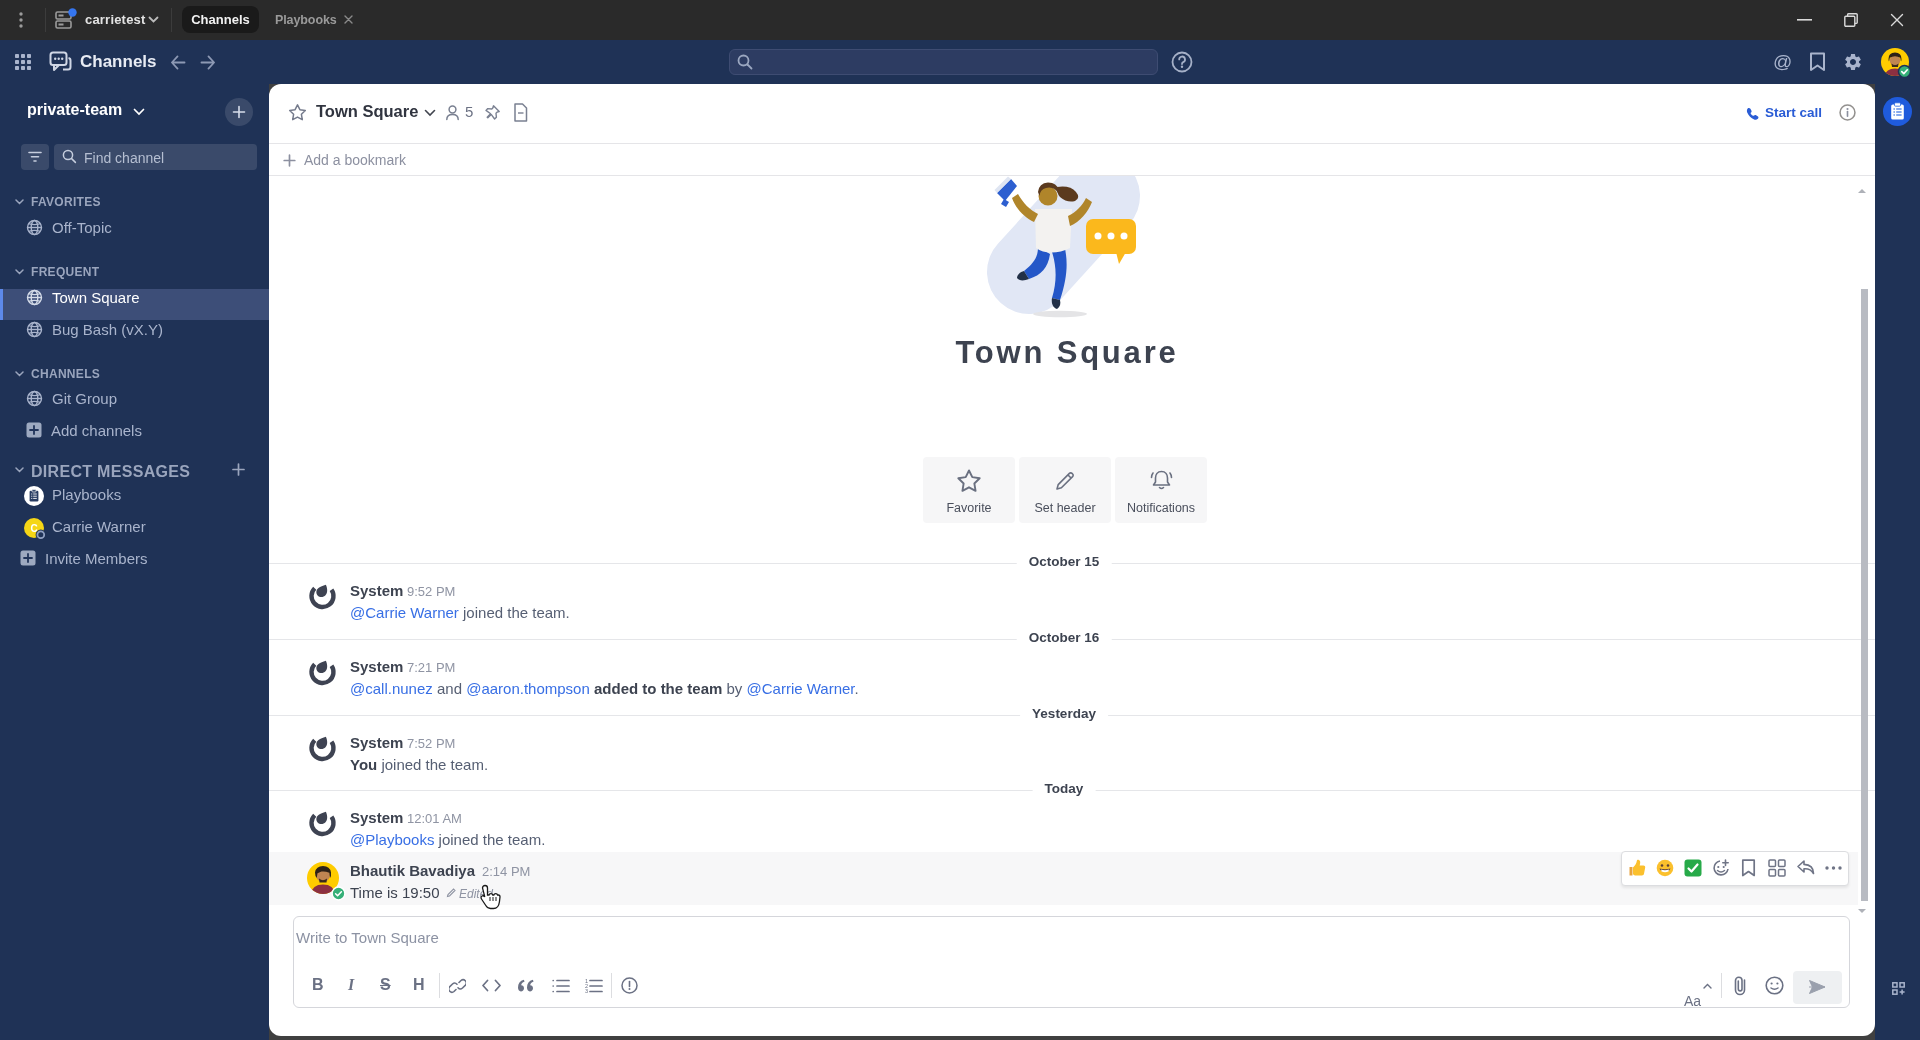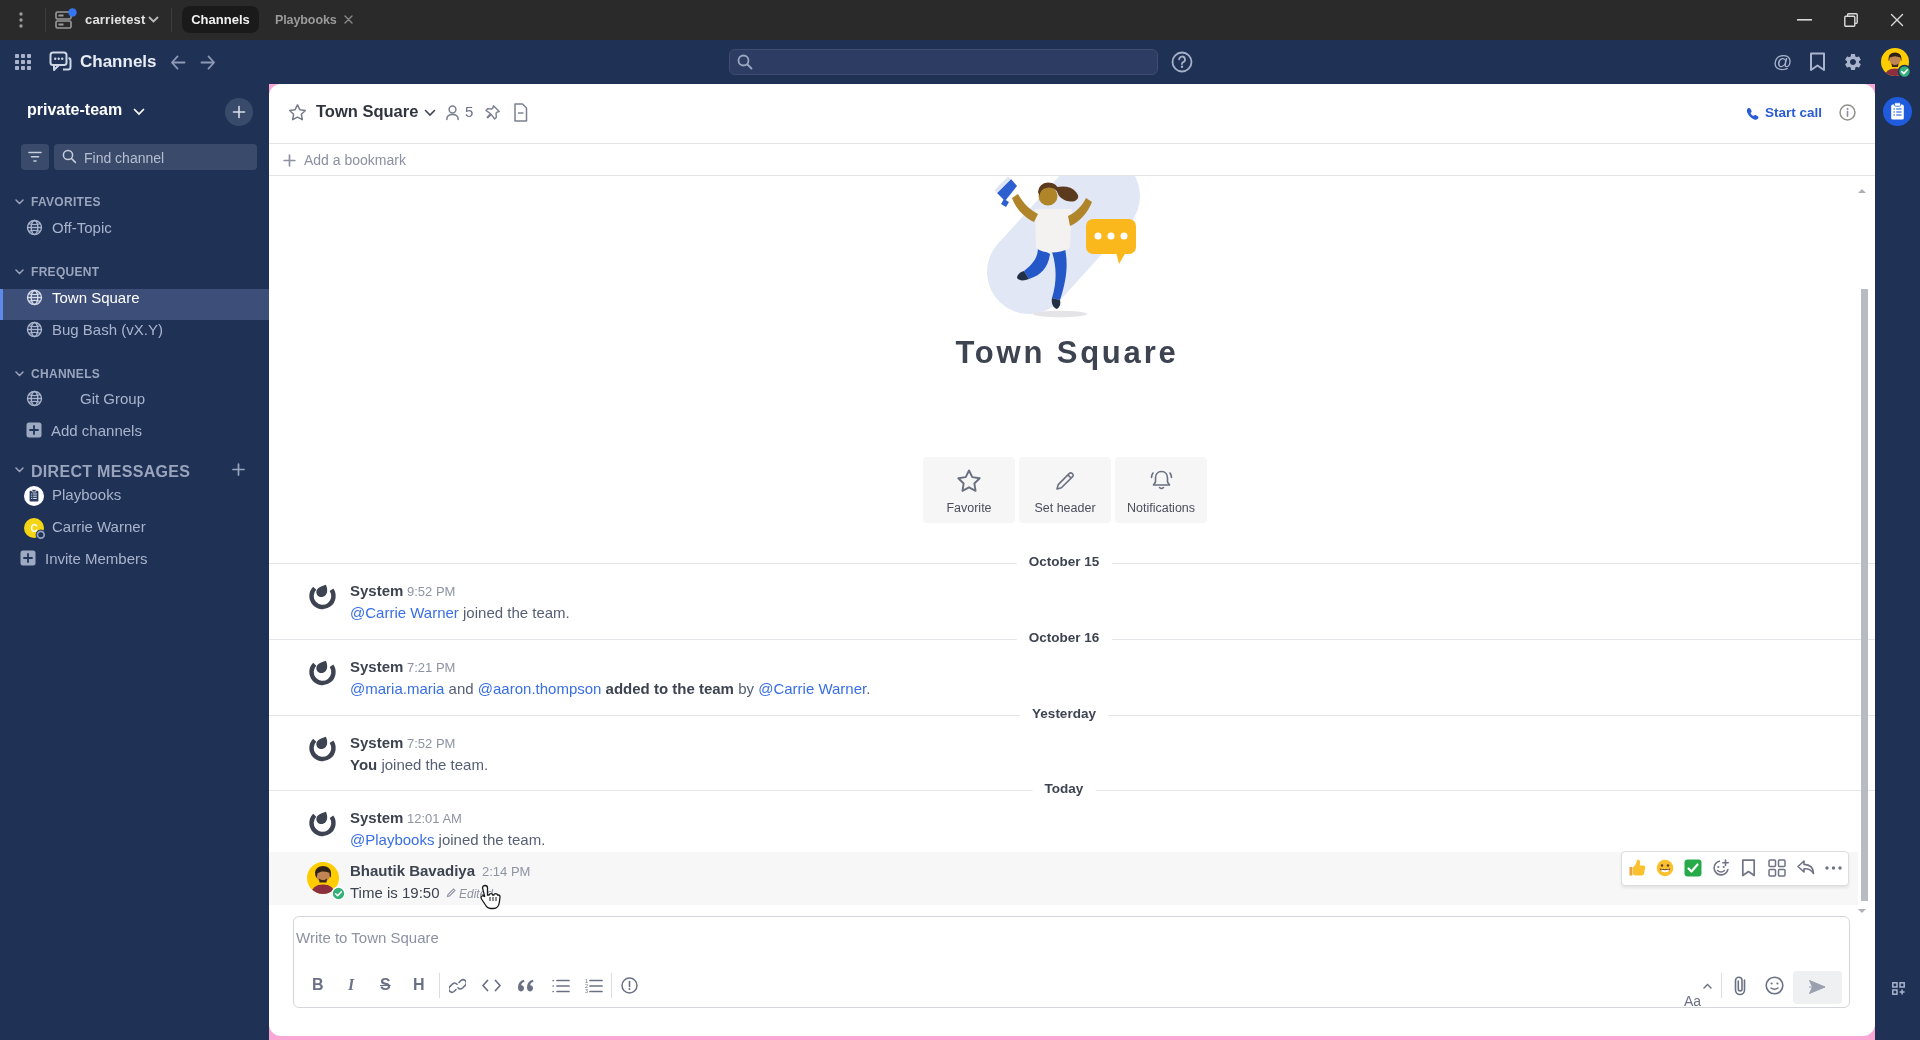--- a/index.html
+++ b/index.html
@@ -1,18 +1,18 @@
 <!DOCTYPE html>
 <html><head>
 <meta charset="utf-8">
 <style>
   * { margin:0; padding:0; box-sizing:border-box; }
   html,body { width:1920px; height:1040px; overflow:hidden; font-family:"Liberation Sans", sans-serif; }
   .abs { position:absolute; }
-  #stage { position:relative; width:1920px; height:1040px; background:#f9a8d4; }
+  #stage { position:relative; width:1920px; height:1040px; background:#404040; }
   svg { display:block; }
   .chrow { display:flex; align-items:flex-start; width:269px; height:31px; padding-left:26px; }
   .rowico { margin-right:9px; flex:none; }
   .chtxt { font-size:15px; color:#a9b4cc; white-space:nowrap; }
   .introbtn { width:92px; height:66px; background:#f6f6f7; border-radius:4px; }
   .btnlabel { width:92px; text-align:center; font-size:12.5px; color:#4a4f5c; }
   .seprow { position:absolute; left:0; width:1606px; height:1px; background:#e5e6e9; }
   .seplabel { position:absolute; transform:translateX(-50%); left:795px; background:#ffffff; padding:0 12px; font-size:13.5px; font-weight:700; color:#3d4350; }
   .msgname { position:absolute; font-size:15px; font-weight:700; color:#3d4350; }
   .msgtime { position:absolute; font-size:13px; color:#8f94a3; }
@@ -203,21 +203,21 @@
             <path d="M2.6 4.6 Q8.5 6.6 14.4 4.6 M2.6 12.4 Q8.5 10.4 14.4 12.4"></path>
           </g>
         </svg>
         <span class="chtxt">Bug Bash (vX.Y)</span>
       </div>
 
     <svg class="abs" style="left:15px;top:287px" width="9" height="6" viewBox="0 0 9 6">
         <path d="M1 1 L4.5 4.5 L8 1" fill="none" stroke="#9aa5bd" stroke-width="1.5" stroke-linecap="round"></path>
       </svg>
     <div class="abs" style="left:31px;top:283px;font-size:12px;font-weight:700;letter-spacing:0.3px;color:#9aa5bd;">CHANNELS</div>
-    <div class="abs chrow" style="left:0;top:306px;gap:28px;">
+    <div class="abs chrow" style="left:0;top:306px;">
         <svg class="rowico" width="17" height="17" viewBox="0 0 17 17">
           <g fill="none" stroke="#a9b4cc" stroke-width="1.4">
             <circle cx="8.5" cy="8.5" r="7"></circle>
             <ellipse cx="8.5" cy="8.5" rx="3.3" ry="7"></ellipse>
             <line x1="1.5" y1="8.5" x2="15.5" y2="8.5"></line>
             <path d="M2.6 4.6 Q8.5 6.6 14.4 4.6 M2.6 12.4 Q8.5 10.4 14.4 12.4"></path>
           </g>
         </svg>
         <span class="chtxt">Git Group</span>
       </div>
@@ -403,21 +403,21 @@
     <div class="msgtext" style="left:81px;top:520px;"><span class="mlink">@Carrie Warner</span><span class="mgray"> joined the team.</span></div>
 
     <svg class="abs mmlogo" style="left:38px;top:572px" width="31" height="31" viewBox="0 0 31 31">
         <g transform="translate(15.5,16)">
           <path d="M 9.0 -6.3 A 11 11 0 1 1 -7.78 -7.78" fill="none" stroke="#3e4352" stroke-width="4.4"></path>
           <path d="M 3.4 -11.3 C 5.2 -7 5.2 -3.2 3 -0.8 C 0.9 1.6 -2.9 1.6 -4.9 -0.6 C -6.9 -2.9 -6.4 -6.3 -4 -8 C -2.1 -9.4 0.3 -10.5 3.4 -11.3 Z" fill="#3e4352"></path>
         </g>
       </svg>
     <div class="msgname" style="left:81px;top:574px;">System</div>
     <div class="msgtime" style="left:138px;top:576px;">7:21 PM</div>
-    <div class="msgtext" style="left:81px;top:596px;"><span class="mlink">@maria.maria</span><span class="mgray"> and </span><span class="mlink">@aaron.thompson</span><span style="font-weight:700;color:#3d4350;"> added to the team</span><span class="mgray"> by </span><span class="mlink">@Carrie Warner</span><span class="mgray">.</span></div>
+    <div class="msgtext" style="left:81px;top:596px;"><span class="mlink">@call.nunez</span><span class="mgray"> and </span><span class="mlink">@aaron.thompson</span><span style="font-weight:700;color:#3d4350;"> added to the team</span><span class="mgray"> by </span><span class="mlink">@Carrie Warner</span><span class="mgray">.</span></div>
 
     <svg class="abs mmlogo" style="left:38px;top:648px" width="31" height="31" viewBox="0 0 31 31">
         <g transform="translate(15.5,16)">
           <path d="M 9.0 -6.3 A 11 11 0 1 1 -7.78 -7.78" fill="none" stroke="#3e4352" stroke-width="4.4"></path>
           <path d="M 3.4 -11.3 C 5.2 -7 5.2 -3.2 3 -0.8 C 0.9 1.6 -2.9 1.6 -4.9 -0.6 C -6.9 -2.9 -6.4 -6.3 -4 -8 C -2.1 -9.4 0.3 -10.5 3.4 -11.3 Z" fill="#3e4352"></path>
         </g>
       </svg>
     <div class="msgname" style="left:81px;top:650px;">System</div>
     <div class="msgtime" style="left:138px;top:652px;">7:52 PM</div>
     <div class="msgtext" style="left:81px;top:672px;"><span style="font-weight:700;color:#3d4350;">You</span><span class="mgray"> joined the team.</span></div>

